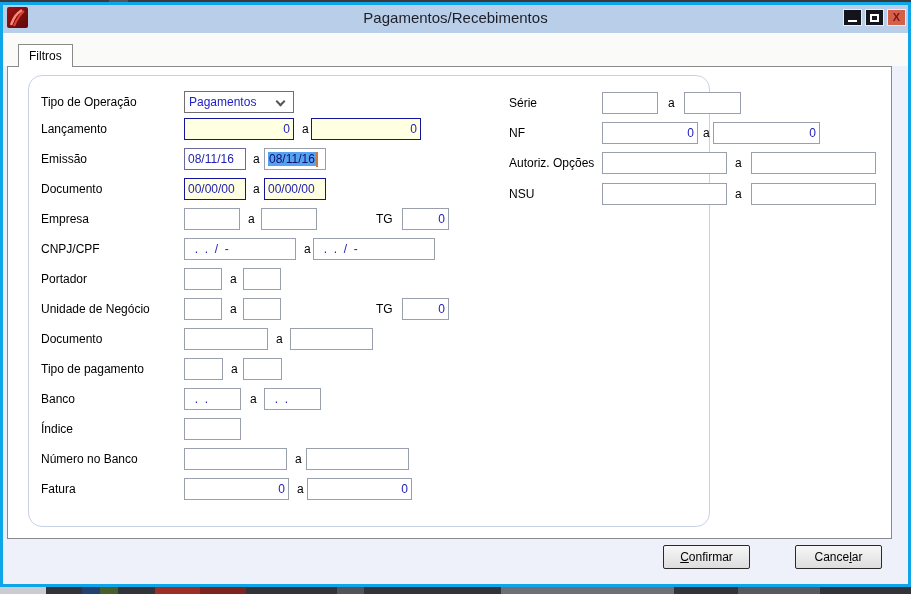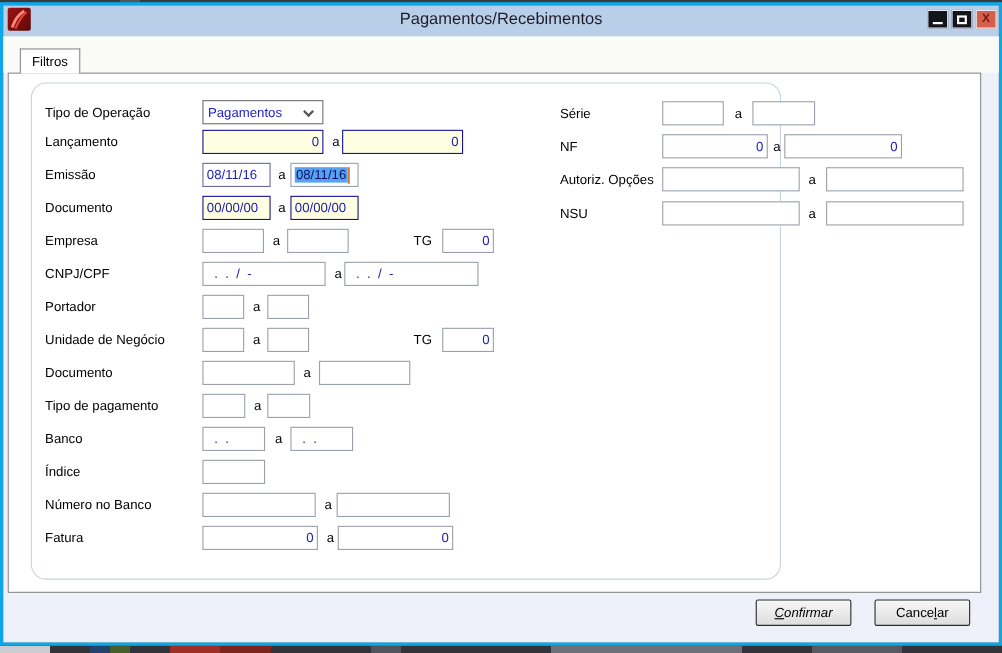--- a/index.html
+++ b/index.html
@@ -57,21 +57,21 @@
   .combo { position:absolute; top:0; left:155px; width:110px; height:22px; background:#fff;
     border:1px solid #707070; display:flex; align-items:center; padding:0 4px;
     font-size:12px; color:#2222c8; cursor:default; }
   .combo .chev { position:absolute; right:9px; top:6px; width:7px; height:7px;
     border-left:2px solid #555; border-bottom:2px solid #555; transform:rotate(-45deg); }
 
   .btn-bar { position:absolute; left:0; right:0; top:512px; height:30px; }
   .btn { position:absolute; width:87px; height:24px; font-family:"Liberation Sans",sans-serif;
     font-size:12px; color:#000; background:linear-gradient(#f7f7f7,#dddddd);
     border:1px solid #2a2a2a; border-radius:2px; cursor:default; }
-  .btn.confirm { left:684px;font-style:italic; }
+  .btn.confirm { left:660px; }
   .btn.cancel { left:792px; }
 </style>
 </head>
 <body>
 
 <div class="desktop-strip-top"></div>
 <div class="desktop-strip-bottom"></div>
 
 <div class="window">
   <div class="titlebar">

